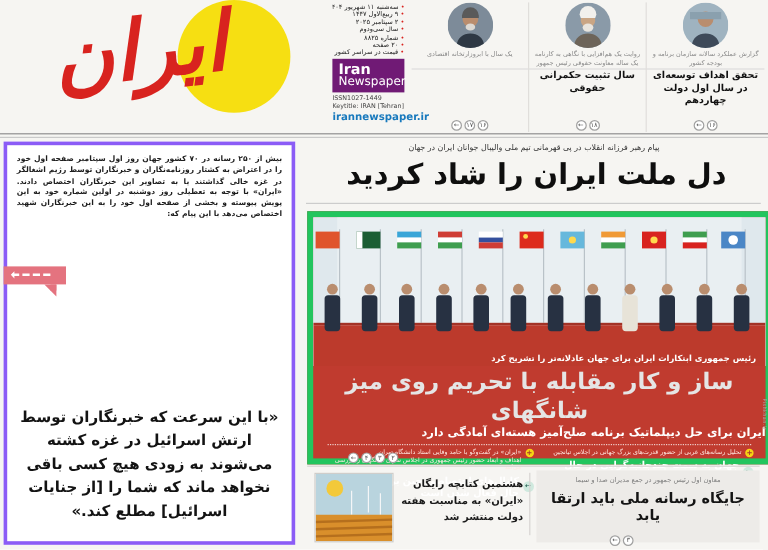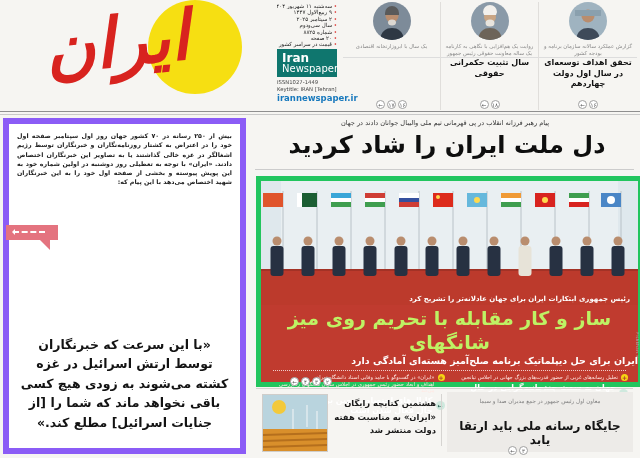--- a/index.html
+++ b/index.html
@@ -7,21 +7,21 @@
         font-family:"DejaVu Sans",sans-serif;}
   .abs{position:absolute;}
 
   
   .yellow-circle{left:148px;top:0;width:94px;height:94px;border-radius:50%;background:#f6df12;}
   .logo{left:-8px;top:-10px;width:250px;height:110px;color:#d8231f;font-size:68px;font-weight:bold;
         font-style:italic;text-align:center;transform:rotate(-6deg);direction:rtl;line-height:105px;}
   .info-col{left:277px;top:3px;width:60px;direction:rtl;}
   .info-line{font-size:5.5px;line-height:6.4px;color:#222;white-space:nowrap;overflow:hidden;}
   .info-line::before{content:"• ";color:#d8231f;}
-  .nameplate{left:277px;top:49px;width:50px;background:#0f766e;color:#fff;padding:3px 5px 4px;direction:ltr;}
+  .nameplate{left:277px;top:49px;width:50px;background:#701a75;color:#fff;padding:3px 5px 4px;direction:ltr;}
   .nameplate .l1{font-size:12px;font-weight:bold;line-height:12px;}
   .nameplate .l2{font-size:10px;line-height:9px;}
   .issn{left:277px;top:79px;width:62px;font-size:5.3px;color:#444;line-height:6.5px;direction:ltr;}
   .website{left:277px;top:93px;font-size:8.5px;font-weight:bold;color:#1879bd;direction:ltr;}
 
   
   .stories-line{left:343px;top:57px;width:294px;border-top:1px solid #ddd;}
   .top-stories{left:343px;top:2px;width:294px;height:108px;display:flex;direction:rtl;}
   .story{position:relative;width:98px;height:108px;padding:0 3px;box-sizing:border-box;}
   .avatar{display:block;margin:0 auto;width:38px;height:38px;border-radius:50%;overflow:hidden;
@@ -29,21 +29,21 @@
   .kicker{margin-top:3px;font-size:5.4px;line-height:6.6px;color:#8a8a8a;text-align:center;direction:rtl;}
   .story-head{margin-top:2px;font-size:8px;line-height:10.5px;font-weight:bold;color:#111;
               text-align:center;direction:rtl;}
   .pages{position:absolute;bottom:1px;left:0;right:0;display:flex;justify-content:center;gap:2px;direction:rtl;}
   .pg{width:9px;height:9px;border:1px solid #a0a0a0;border-radius:50%;font-size:5.5px;line-height:9px;
       text-align:center;color:#555;background:#fff;box-sizing:border-box;}
 
   .rule-double{left:0;top:111px;width:640px;height:2px;border-top:1.5px solid #8f8f8f;border-bottom:1px solid #c9c9c9;}
 
   
-  .protest{left:3px;top:118px;width:243px;height:336px;border:6px solid #8b5cf6;background:#fff;box-sizing:border-box;}
+  .protest{left:3px;top:118px;width:243px;height:336px;border:3px solid #8b5cf6;background:#fff;box-sizing:border-box;}
   .protest-intro{margin:7px 8px 0;font-size:6.3px;font-weight:bold;line-height:9.3px;text-align:justify;
                  direction:rtl;color:#1d1d1d;}
   .protest-tag{left:-3px;top:101px;width:52px;height:15px;background:#e4737f;}
   .protest-tag::after{content:"";position:absolute;right:8px;top:15px;border:5px solid transparent;
                       border-top-color:#e4737f;border-right-color:#e4737f;}
   .tag-arrow{position:absolute;left:7px;top:6px;width:32px;border-top:2px dashed #fff;}
   .tag-arrow::before{content:"";position:absolute;left:-4px;top:-4px;border:3px solid transparent;border-right-color:#fff;}
   .protest-quote{left:0;right:0;bottom:16px;direction:rtl;text-align:center;font-weight:bold;
                  font-size:12.5px;line-height:19.5px;color:#131313;padding:0 10px;}
 
@@ -51,21 +51,21 @@
   .lead-kicker{left:255px;top:119px;width:380px;text-align:center;font-size:6.6px;color:#333;direction:rtl;}
   .lead-headline{left:257px;top:126px;width:380px;text-align:center;font-size:24px;font-weight:bold;
                  color:#0e0e0e;direction:rtl;line-height:38px;}
   .lead-rule{left:255px;top:169px;width:379px;border-top:1px solid #cccccc;}
 
   
   .summit-panel{left:256px;top:176px;width:377px;height:201px;border:5px solid #22c55e;background:#c03b2f;
                 box-sizing:content-box;}
   .photo{position:relative;width:377px;height:124px;background:#dce5ea;overflow:hidden;}
   .photo-caption{position:absolute;right:8px;bottom:2px;color:#fff;font-weight:bold;font-size:7px;direction:rtl;}
-  .panel-headline{margin-top:1px;text-align:center;font-size:19px;font-weight:bold;color:#bef264;
+  .panel-headline{margin-top:1px;text-align:center;font-size:19px;font-weight:bold;color:#e5e5e5;
                   direction:rtl;line-height:24px;}
   .panel-sub{text-align:right;font-size:9.5px;font-weight:bold;color:#fff;direction:rtl;line-height:13px;}
   .panel-dots{margin:3px 12px 3px;border-top:1px dotted rgba(255,255,255,.75);}
   .panel-bullets{display:flex;direction:rtl;padding:0 10px;gap:10px;}
   .bcol{width:50%;}
   .note-row{display:flex;direction:rtl;gap:3px;align-items:flex-start;justify-content:flex-start;}
   .plus-circle{flex:0 0 auto;width:7px;height:7px;border-radius:50%;background:#f6d413;color:#a8382c;
                font-size:6px;line-height:7px;text-align:center;font-weight:bold;}
   .bnote{font-size:5.2px;line-height:6.6px;color:#ffe9e4;text-align:right;direction:rtl;}
   .head-row{display:flex;direction:rtl;gap:3px;align-items:center;margin-top:2px;}
@@ -75,21 +75,21 @@
   .watermark{left:633px;top:332px;width:7px;font-size:4px;color:#a9a9a9;writing-mode:vertical-rl;
              letter-spacing:.4px;direction:ltr;}
 
   .summit-pages{left:290px;top:377px;display:flex;gap:2px;direction:rtl;}
 
   
   .bottom-sep{left:256px;top:388px;width:377px;border-top:1px solid #d6d4d1;}
   .bottom-row{left:256px;top:392px;width:377px;height:60px;display:flex;direction:rtl;}
   .media-box{width:186px;background:#edebe8;padding:6px 8px 4px;box-sizing:border-box;}
   .media-kicker{font-size:5.6px;color:#7d7d7d;text-align:center;direction:rtl;}
-  .media-head{margin-top:15px;font-size:12px;font-weight:bold;color:#141414;text-align:center;direction:rtl;}
+  .media-head{margin-top:4px;font-size:12px;font-weight:bold;color:#141414;text-align:center;direction:rtl;}
   .bottom-div{width:1px;background:#d6d4d1;margin:2px 5px 0;height:52px;}
   .booklet-box{flex:1;display:flex;direction:rtl;gap:6px;padding-top:2px;}
   .booklet-text{width:102px;font-size:8.4px;font-weight:bold;line-height:13.5px;text-align:right;
                 direction:rtl;color:#1a1a1a;padding-top:3px;}
   .booklet-img{width:64px;height:56px;overflow:hidden;border:1px solid #cfcdca;}
   .media-pages{left:508px;top:446px;display:flex;gap:2px;direction:rtl;}
 </style>
 </head>
 <body>
 
@@ -176,21 +176,21 @@
   <div class="abs rule-double"></div>
 
   <div class="abs protest">
     <div class="protest-intro">بیش از ۲۵۰ رسانه در ۷۰ کشور جهان روز اول سپتامبر صفحه اول خود را در اعتراض به کشتار روزنامه‌نگاران و خبرنگاران توسط رژیم اشغالگر در غزه خالی گذاشتند یا به تصاویر این خبرنگاران اختصاص دادند. «ایران» با توجه به تعطیلی روز دوشنبه در اولین شماره خود به این پویش پیوسته و بخشی از صفحه اول خود را به این خبرنگاران شهید اختصاص می‌دهد با این پیام که:</div>
     <div class="abs protest-tag">
       <span class="tag-arrow"></span>
     </div>
     <div class="abs protest-quote">«با این سرعت که خبرنگاران توسط ارتش اسرائیل در غزه کشته می‌شوند به زودی هیچ کسی باقی نخواهد ماند که شما را [از جنایات اسرائیل] مطلع کند.»</div>
   </div>
 
-  <div class="abs lead-kicker">پیام رهبر فرزانه انقلاب در پی قهرمانی تیم ملی والیبال جوانان دادند در جهان</div>
+  <div class="abs lead-kicker">پیام رهبر فرزانه انقلاب در پی قهرمانی تیم ملی والیبال جوانان ایران در جهان</div>
   <div class="abs lead-headline">دل ملت ایران را شاد کردید</div>
   <div class="abs lead-rule"></div>
 
   <div class="abs summit-panel">
     <div class="photo" aria-label="عکس یادگاری سران کشورها در اجلاس سازمان همکاری شانگهای">
       <svg width="377" height="124" viewBox="0 0 377 124">
         <rect width="377" height="124" fill="#dfe8ed"></rect>
         <rect x="20" y="0" width="337" height="90" fill="#e9eff2"></rect>
 
         <g stroke="#b9c2c8" stroke-width="1">

